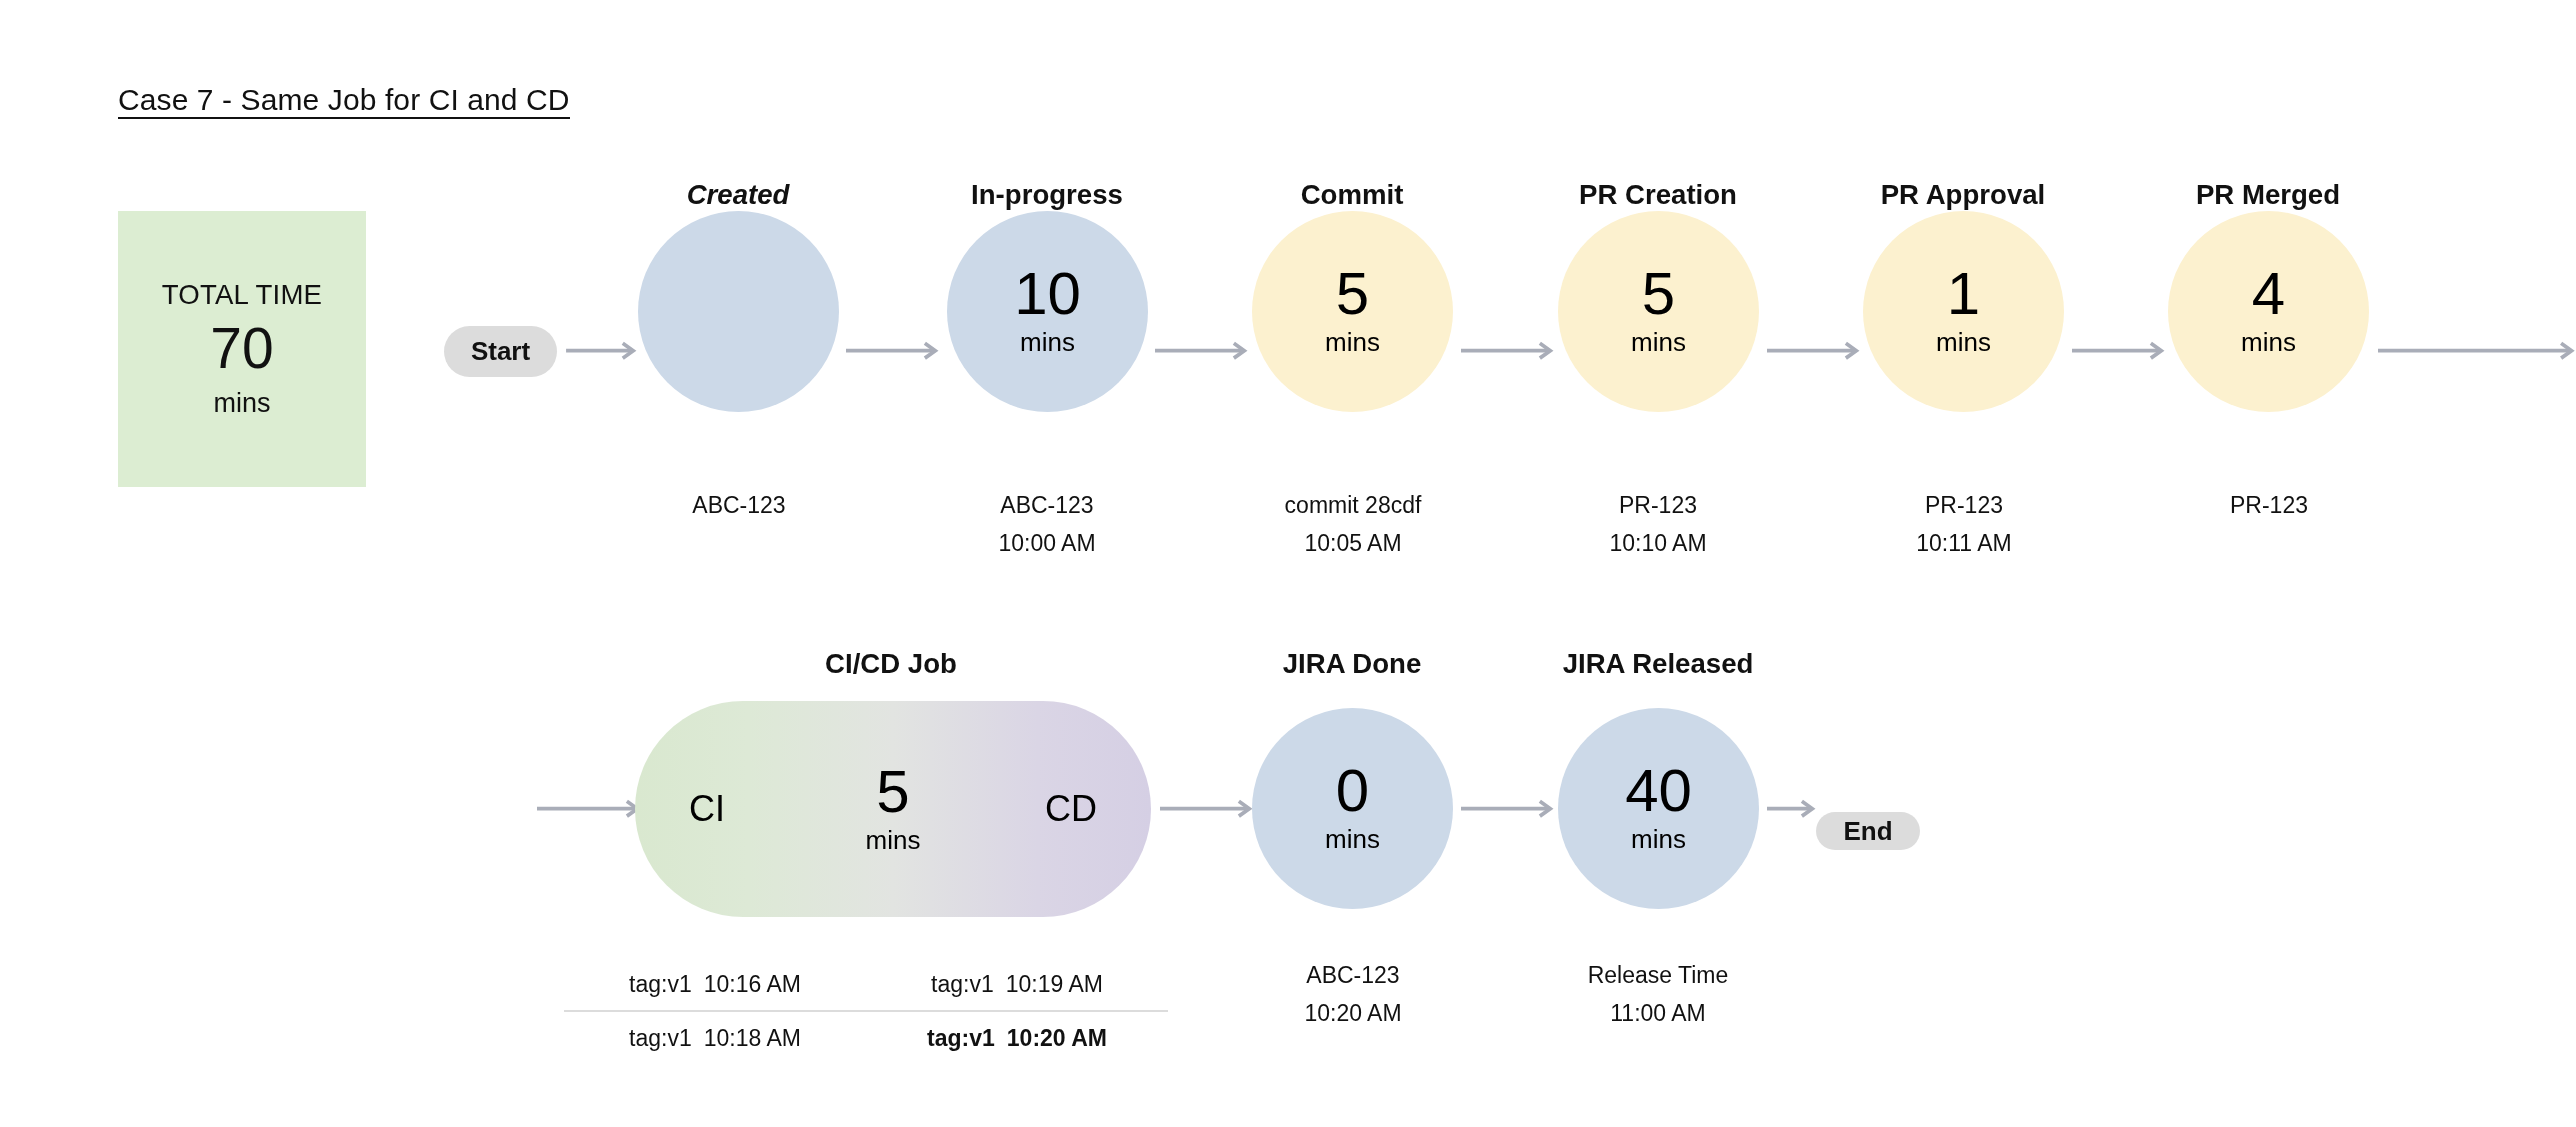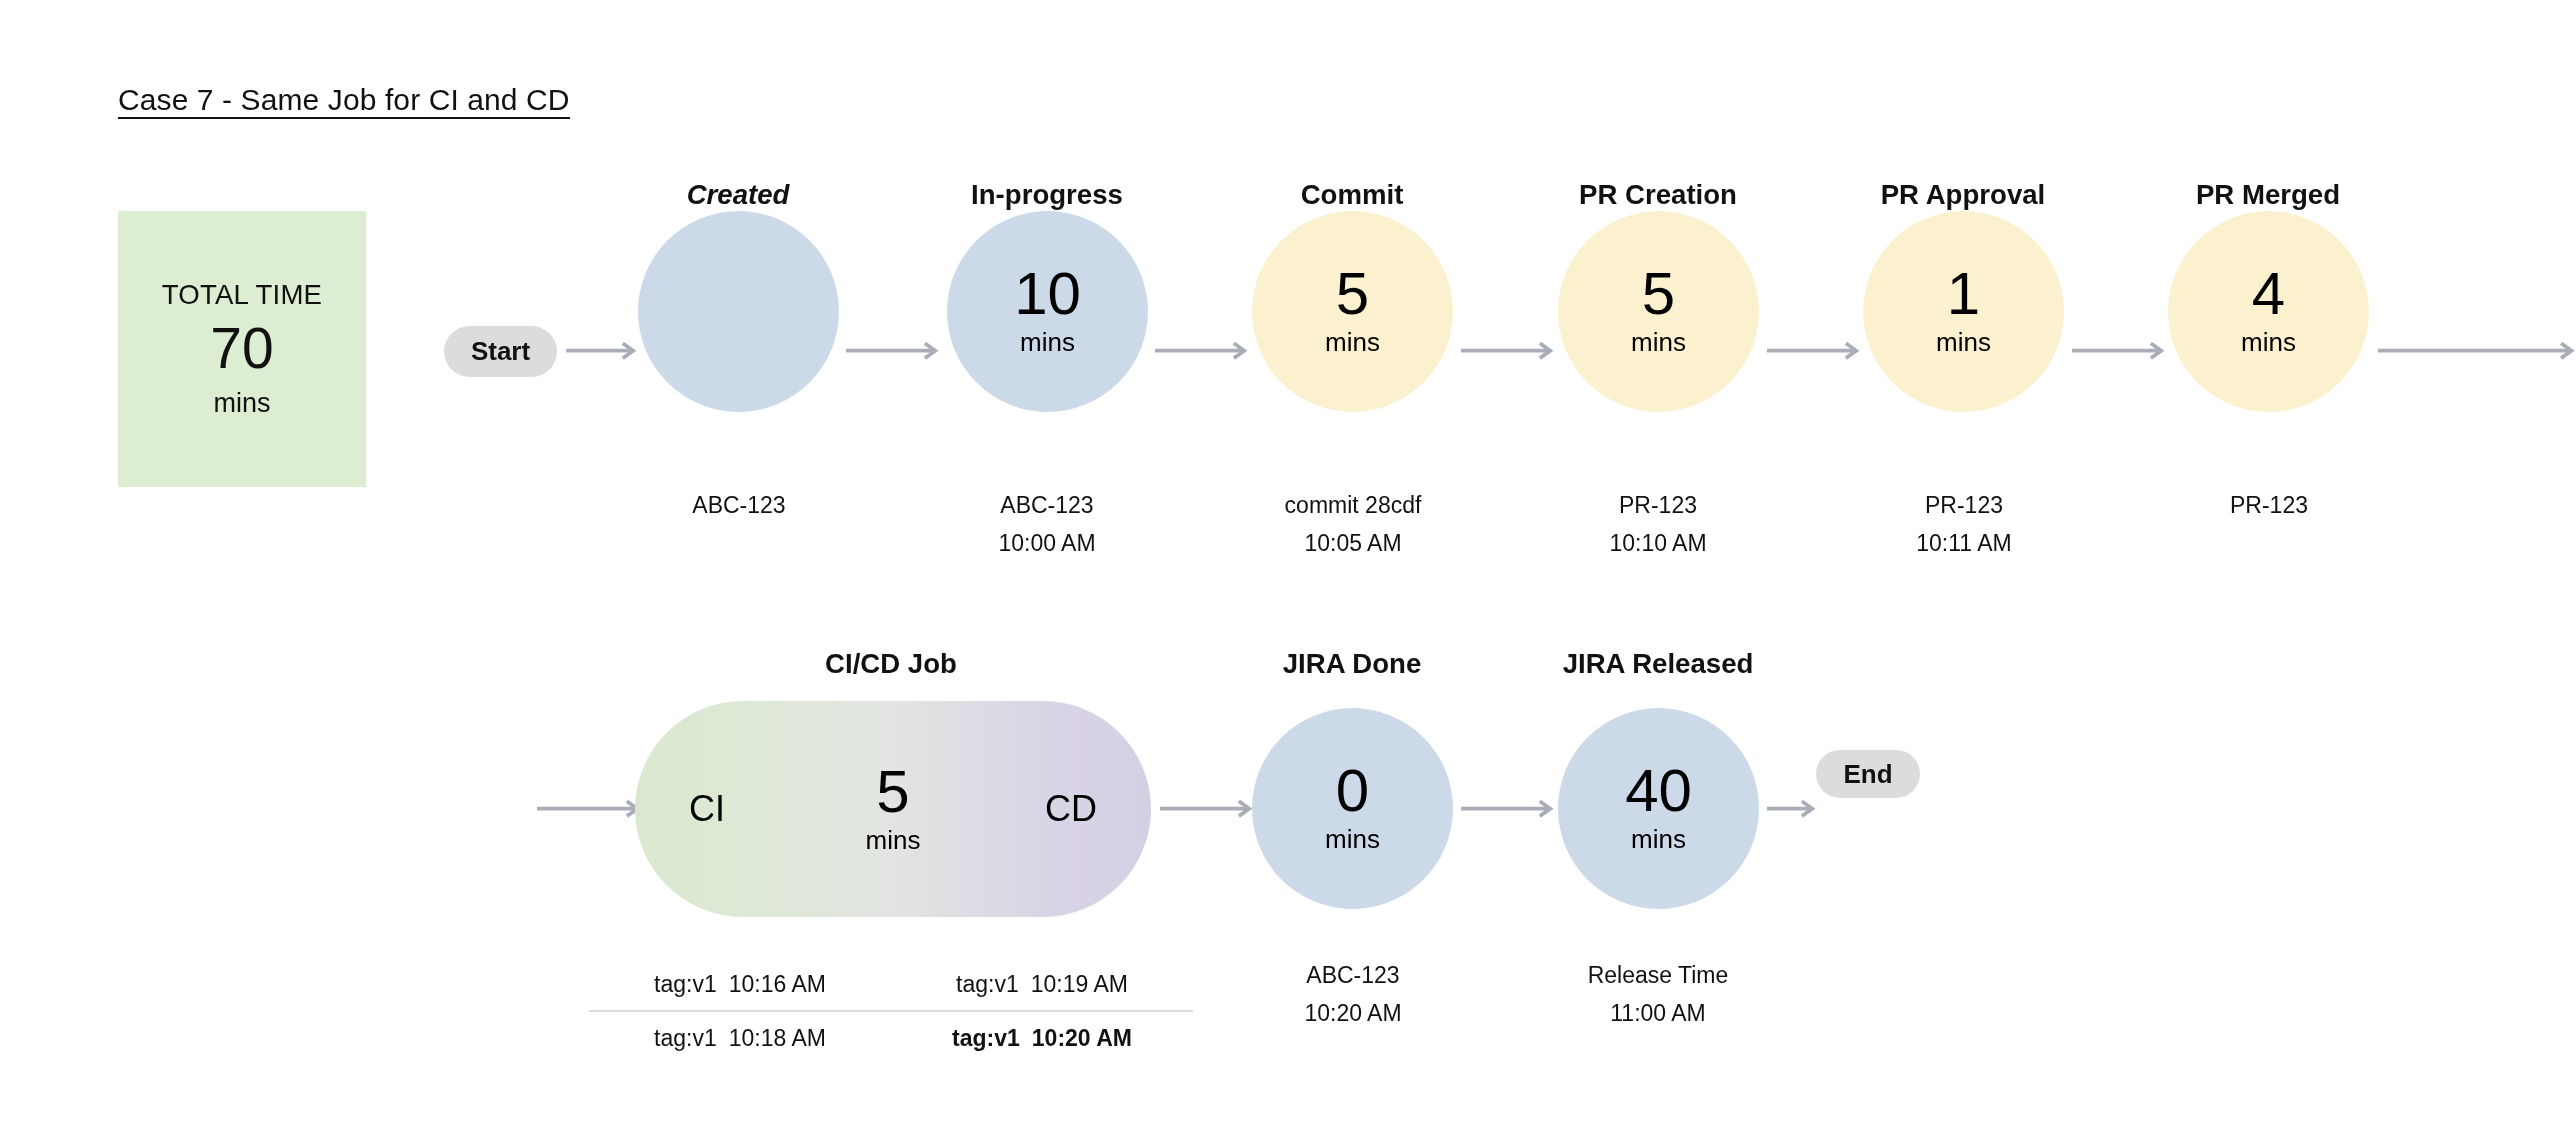--- a/index.html
+++ b/index.html
@@ -192,21 +192,21 @@
     margin-bottom: 4.5px;
   }
   .capsule-unit {
     font-size: 26px;
     color: #000000;
   }
 
   
   .tag-table {
     position: absolute;
-    left: 589px;
+    left: 564px;
     top: 958px;
     width: 604px;
   }
   .tag-row {
     display: flex;
     width: 100%;
     height: 52px;
     align-items: center;
   }
   .tag-divider {
@@ -443,16 +443,16 @@
     </div>
   </div>
 
   <div class="arrow" style="left:1767px; top:799px; width:49px;">
     <svg width="49" height="19.4" viewBox="0 0 66 26">
       <line x1="0" y1="13" x2="59" y2="13" stroke="#a9adb8" stroke-width="5"></line>
       <polyline points="47,3 61,13 47,23" fill="none" stroke="#a9adb8" stroke-width="5"></polyline>
     </svg>
   </div>
 
-  <div class="pill" style="left:1816px; top:750px; width:104px; height:48px;">End</div>
+  <div class="pill" style="left:1816px; top:812px; width:104px; height:38px;">End</div>
 
 </div>
 
 
 </body></html>

